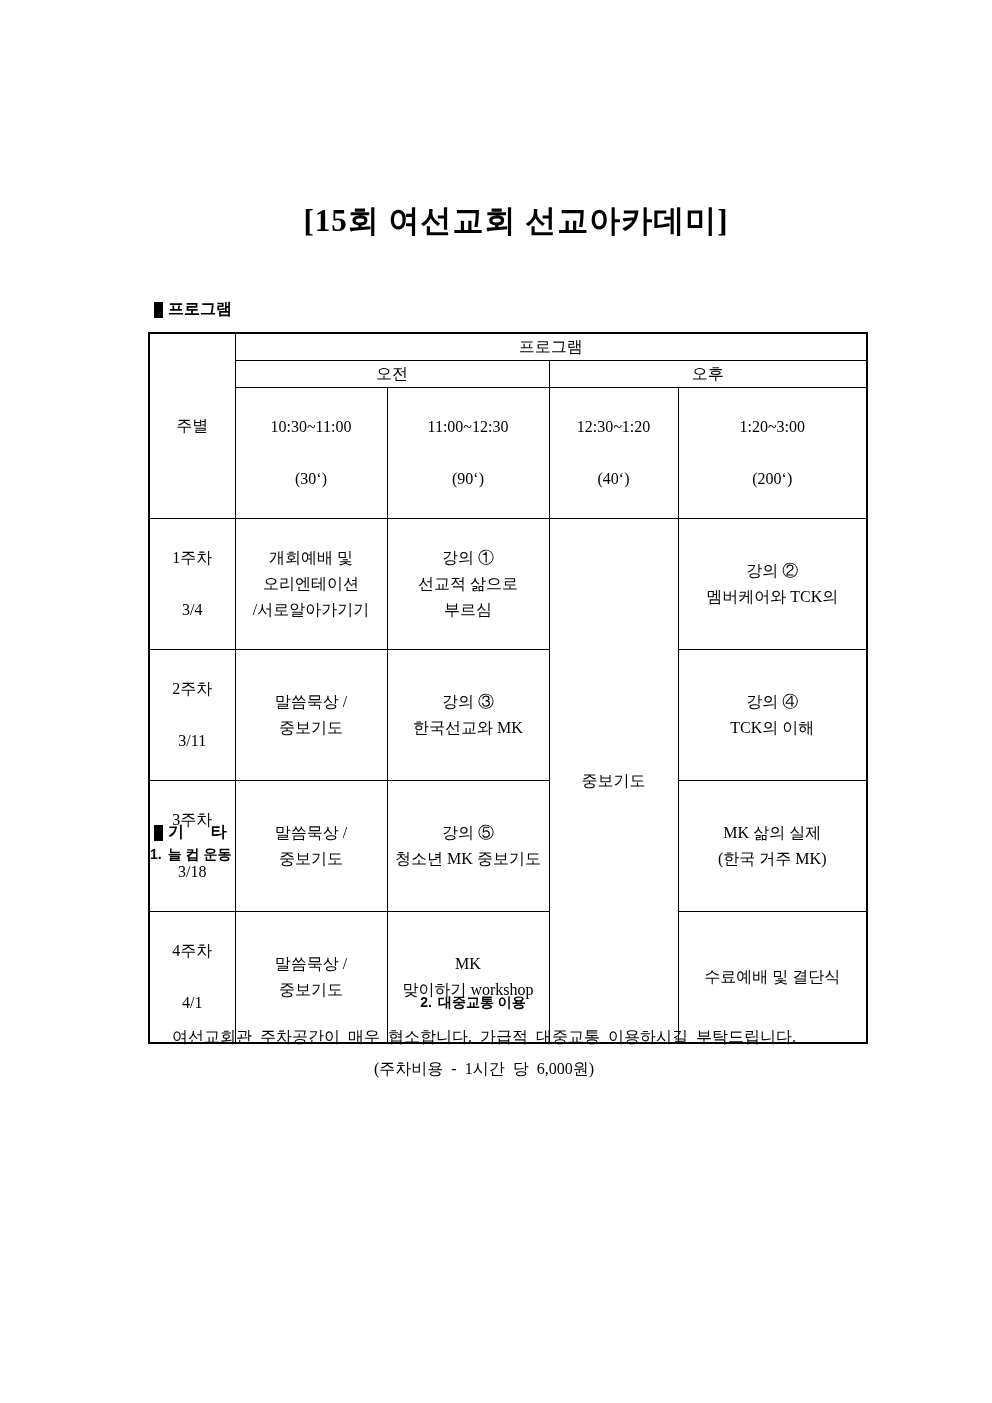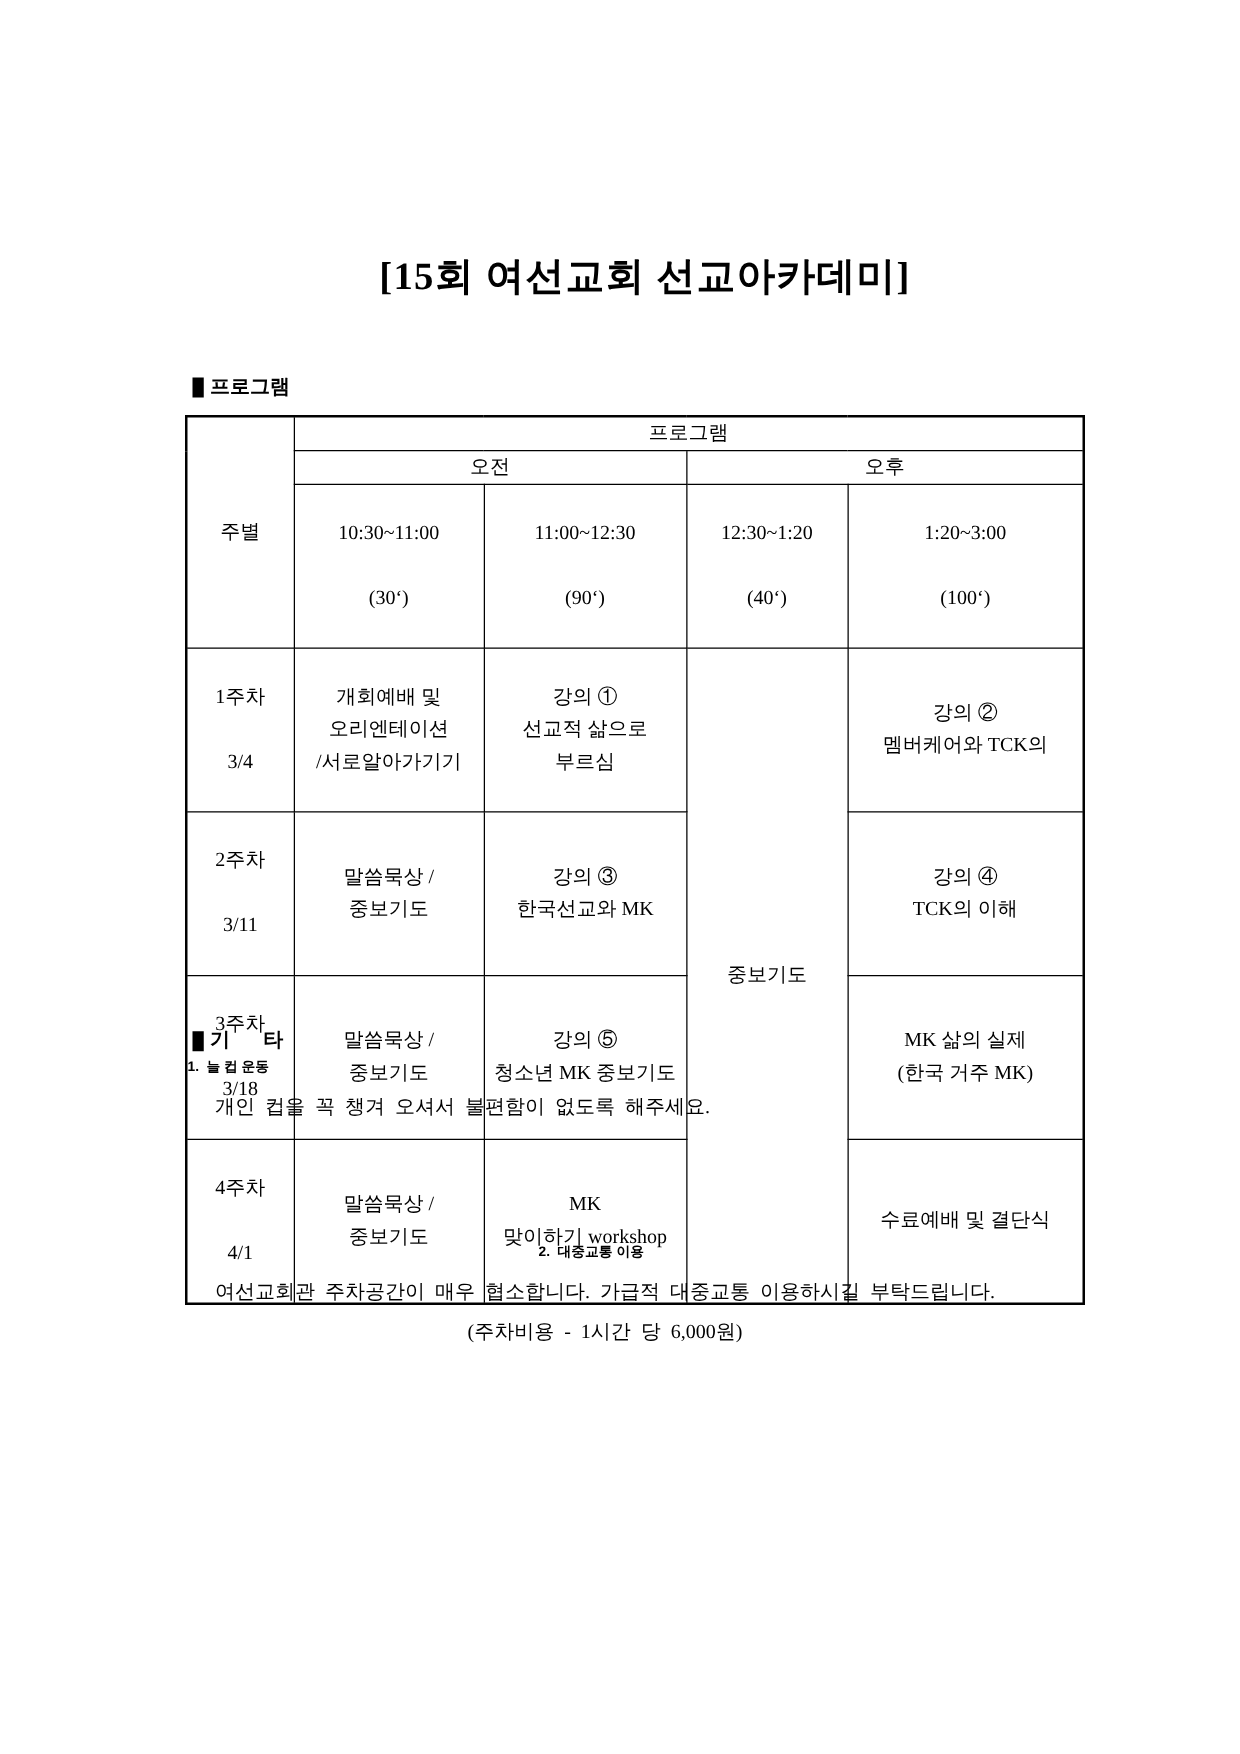--- a/index.html
+++ b/index.html
@@ -80,21 +80,21 @@
 
   
   .etc-item {
     position: absolute;
     font-size: 16px;
     color: #000000;
   }
   .item-title {
     font-family: "Liberation Sans", "DejaVu Sans", sans-serif;
     font-weight: 700;
-    font-size: 11px;
+    font-size: 14px;
     margin-bottom: 9px;
   }
   .item-title .num { margin-right: 6px; }
   .item-line {
     font-family: "Liberation Serif", "DejaVu Serif", serif;
     margin-left: 22px;
     line-height: 32px;
     word-spacing: 4px;
   }
 </style>
@@ -136,21 +136,21 @@
           <td>
             <div class="t-line">11:00~12:30</div>
             <div class="t-line">(90‘)</div>
           </td>
           <td>
             <div class="t-line">12:30~1:20</div>
             <div class="t-line">(40‘)</div>
           </td>
           <td>
             <div class="t-line">1:20~3:00</div>
-            <div class="t-line">(100‘)</div>
+            <div class="t-line">(200‘)</div>
           </td>
         </tr>
 
         <tr class="brow1">
           <td>
             <div class="t-line">1주차</div>
             <div class="t-line">3/4</div>
           </td>
           <td>개회예배 및
 오리엔테이션
@@ -203,21 +203,20 @@
 
   <div class="section-heading" style="left:154px; top:822px;">
     <span class="bar-marker"></span>
     <span class="pre">기      타</span>
   </div>
 
   <div class="etc-item" style="left:150px; top:846px;">
     <div class="item-title">
       <span class="num">1.</span><span>늘 컵 운동</span>
     </div>
-    <div class="item-line">개인 컵을 꼭 챙겨 오셔서 불편함이 없도록 해주세요.</div>
   </div>
 
   <div class="etc-item" style="left:150px; top:994px;text-align:center;">
     <div class="item-title">
       <span class="num">2.</span><span>대중교통 이용</span>
     </div>
     <div class="item-line">여선교회관 주차공간이 매우 협소합니다. 가급적 대중교통 이용하시길 부탁드립니다.</div>
     <div class="item-line">(주차비용 - 1시간 당 6,000원)</div>
   </div>
 

